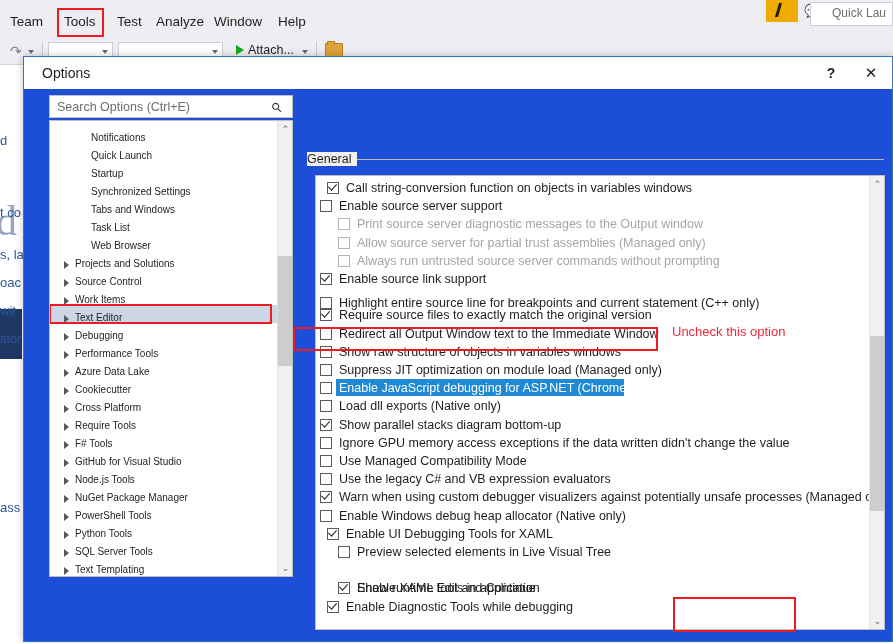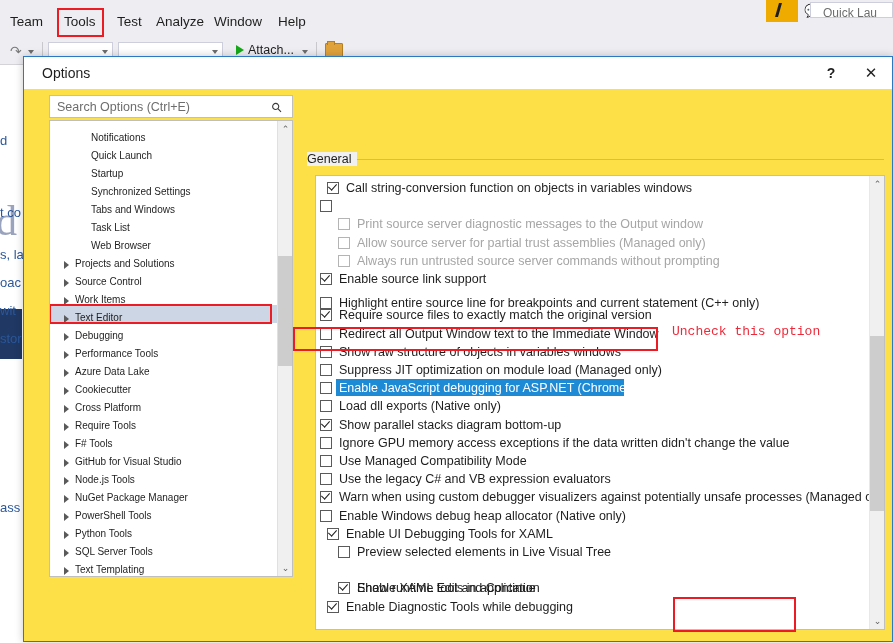--- a/index.html
+++ b/index.html
@@ -16,33 +16,33 @@
   #toolbar-row{position:absolute;left:0;top:38px;width:893px;height:26px;background:#eeeef2;border-bottom:1px solid #d4d4d8;}
   .tb-sep{position:absolute;top:42px;width:1px;height:18px;background:#c9c9cd;}
   .tb-combo{position:absolute;top:42px;height:18px;border:1px solid #cccedb;background:#fff;box-sizing:border-box;}
   .tb-caret{position:absolute;width:0;height:0;border-left:3.5px solid transparent;border-right:3.5px solid transparent;border-top:4px solid #6d6d6d;}
   #redo-icon{position:absolute;left:10px;top:44px;font-size:14px;color:#7a7a7a;line-height:14px;}
   #attach-play{position:absolute;left:236px;top:45px;width:0;height:0;border-top:5px solid transparent;border-bottom:5px solid transparent;border-left:8px solid #17a81a;}
   #attach-label{position:absolute;left:248px;top:43px;font-size:12.5px;color:#1e1e1e;}
   #attach-caret{position:absolute;left:302px;top:50px;}
   #folder-icon{position:absolute;left:325px;top:43px;width:16px;height:13px;background:#e0a33b;border:1px solid #b67f22;border-radius:1px;}
   #folder-icon:after{content:"";position:absolute;left:1px;top:-3px;width:6px;height:3px;background:#e0a33b;border:1px solid #b67f22;border-bottom:none;}
-  #quick-launch{position:absolute;left:810px;top:2px;width:83px;height:16px;background:#fff;border:1px solid #cccedb;box-sizing:border-box;
-      font-size:12px;color:#6d6d6d;padding:3px 0 0 12px;overflow:hidden;white-space:nowrap;}
+  #quick-launch{position:absolute;left:810px;top:2px;width:83px;height:24px;background:#fff;border:1px solid #cccedb;box-sizing:border-box;
+      font-size:12px;color:#6d6d6d;padding:3px 0 0 21px;overflow:hidden;white-space:nowrap;}
   #gold-icon{position:absolute;left:766px;top:0px;width:32px;height:22px;background:#efab00;}
   #gold-icon:after{content:"";position:absolute;left:11px;top:3px;width:3px;height:14px;background:#1e1e1e;transform:skewX(-16deg);}
   #feedback-icon{position:absolute;left:804px;top:3px;font-size:13px;color:#2d2d2d;}
   
   #doc-bg{position:absolute;left:0;top:64px;width:893px;height:579px;background:#ffffff;}
   .bgfrag{position:absolute;font-size:13px;color:#2b579a;white-space:nowrap;}
   #bg-bigd{position:absolute;left:-4px;top:133px;font-size:42px;color:#9aa3bd;font-family:"Liberation Serif",serif;}
   #bg-strip{position:absolute;left:0px;top:245px;width:22px;height:50px;background:#1f3864;}
   
   #options-dialog{position:absolute;left:23px;top:56px;width:870px;height:586px;
-      background:#fde047;border:1px solid #2b79c2;box-sizing:border-box;
+      background:#1d4ed8;border:1px solid #2b79c2;box-sizing:border-box;
       box-shadow:0 0 8px rgba(0,0,0,.22);}
   #dialog-titlebar{position:absolute;left:0;top:0;width:868px;height:32px;background:#ffffff;}
   #dialog-title{position:absolute;left:18px;top:8px;font-size:14px;color:#1e1e1e;}
   #help-button{position:absolute;left:790px;top:2px;width:34px;height:28px;font-size:14px;font-weight:bold;color:#1e1e1e;
       text-align:center;line-height:28px;cursor:default;}
   #close-button{position:absolute;left:830px;top:2px;width:34px;height:28px;font-size:15px;color:#1e1e1e;
       text-align:center;line-height:28px;cursor:default;}
   
   #search-box{position:absolute;left:25px;top:38px;width:244px;height:23px;background:#ffffff;
       border:1px solid #bfbfbf;box-sizing:border-box;}
@@ -81,21 +81,21 @@
   .opt-row.top .cb{left:4px;}
   .opt-row.top .opt-label{left:23px;}
   #opt-selected-bg{position:absolute;left:20px;top:-1px;height:17px;background:#1e8ad6;}
   .opt-row.selected .opt-label{color:#ffffff;position:relative;z-index:2;}
   #opt-list-scrollbar{position:absolute;right:0;top:0;width:15px;height:453px;background:#f0f0f0;border-left:1px solid #e8e8e8;box-sizing:border-box;}
   #opt-sb-up{position:absolute;left:0;top:0;width:15px;height:16px;text-align:center;font-size:9px;color:#606060;line-height:16px;}
   #opt-sb-down{position:absolute;left:0;bottom:0;width:15px;height:16px;text-align:center;font-size:9px;color:#606060;line-height:16px;}
   #opt-sb-thumb{position:absolute;left:0;top:160px;width:15px;height:175px;background:#cdcdcd;}
   
   #annot-rect-option{position:absolute;left:293px;top:327px;width:365px;height:24px;border:2px solid #ed1c24;box-sizing:border-box;z-index:5;}
-  #annot-text-option{position:absolute;left:672px;top:324px;font-size:13px;color:#ed2939;white-space:nowrap;z-index:5;font-family:Liberation Mono, monospace;}
+  #annot-text-option{position:absolute;left:672px;top:324px;font-size:13px;color:#ed2939;white-space:nowrap;z-index:5;}
   #annot-rect-ok{position:absolute;left:673px;top:597px;width:123px;height:35px;border:2px solid #ed1c24;box-sizing:border-box;z-index:5;}
 </style>
 </head>
 <body>
 
 <div id="vs-shell">
 
   <div id="doc-bg">
     <div id="bg-bigd">d</div>
     <div id="bg-strip"></div>
@@ -266,20 +266,21 @@
   <div id="options-list">
     <div id="opt-rows">
         <div class="opt-row indent1" style="top: 4px;">
           <span class="cb">
             <span class="tick"></span>
           </span>
           <span class="opt-label">Call string-conversion function on objects in variables windows</span>
         </div>
         <div class="opt-row top" style="top: 22.2px;">
           <span class="cb"></span>
+          <span class="opt-label">Enable source server support</span>
         </div>
         <div class="opt-row indent disabled" style="top: 40.4px;">
           <span class="cb disabled"></span>
           <span class="opt-label">Print source server diagnostic messages to the Output window</span>
         </div>
         <div class="opt-row indent disabled" style="top: 58.6px;">
           <span class="cb disabled"></span>
           <span class="opt-label">Allow source server for partial trust assemblies (Managed only)</span>
         </div>
         <div class="opt-row indent disabled" style="top: 76.8px;">

